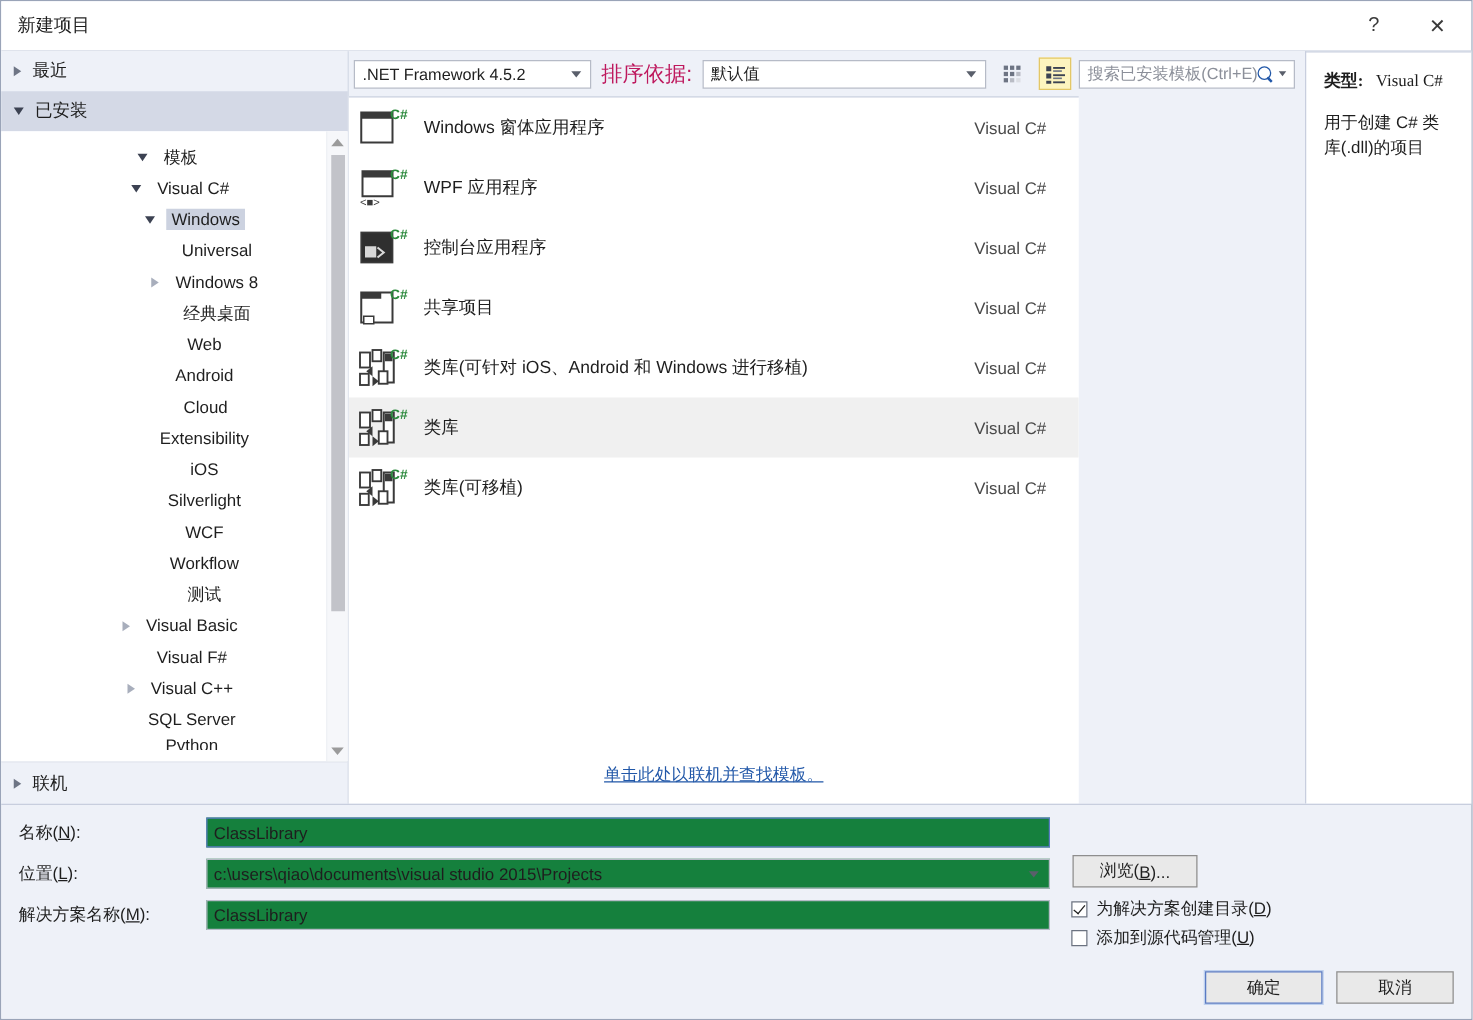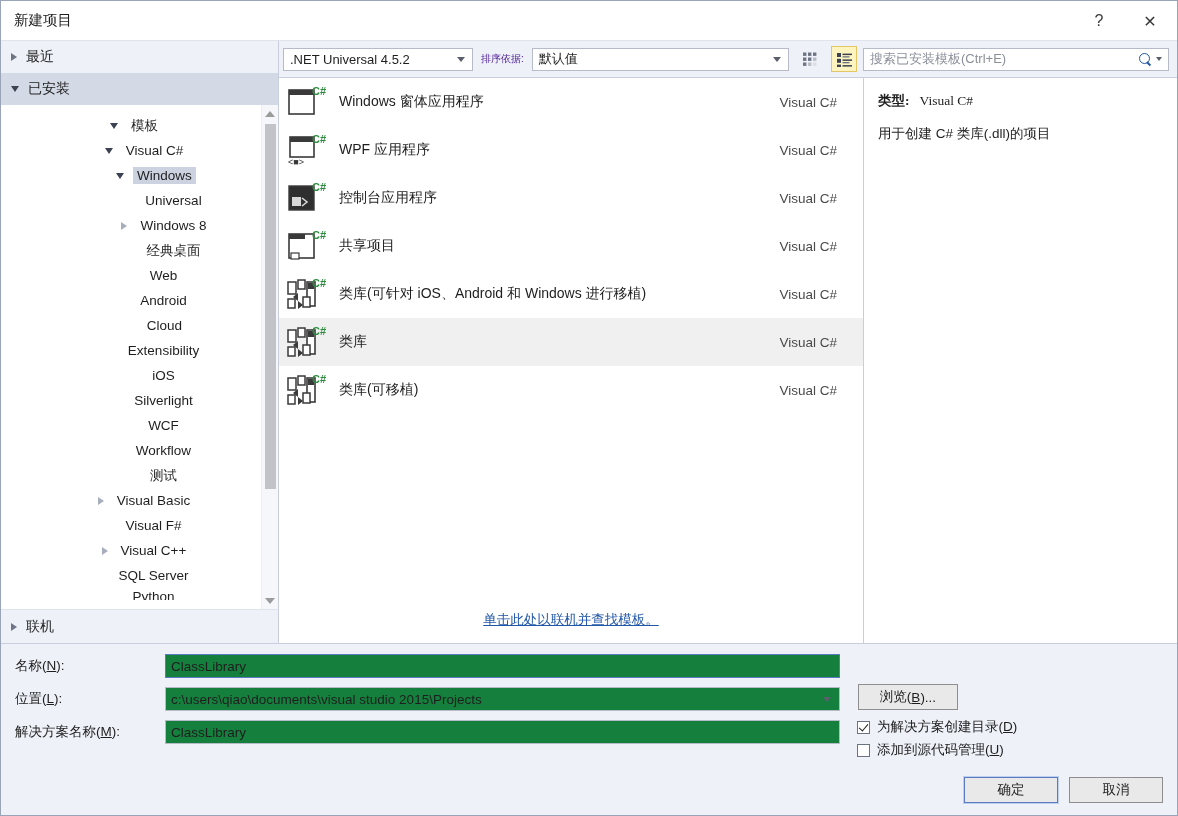--- a/index.html
+++ b/index.html
@@ -180,21 +180,21 @@
   .combo .caret {
     position: absolute; right: 7px; top: 50%;
     margin-top: -2px;
     width: 0; height: 0;
     border-left: 4px solid transparent;
     border-right: 4px solid transparent;
     border-top: 5px solid #5a5f6b;
   }
   .combo-framework { width: 190px; }
   .combo-sort { width: 205px; flex: 1; max-width: 100%; }
-  .sort-label { font-size: 10px; color: #4c1d95; white-space: nowrap; }
+  .sort-label { font-size: 17px; color: #be185d; white-space: nowrap; }
   .view-btn {
     width: 26px; height: 26px;
     display: flex; align-items: center; justify-content: center;
     border: 1px solid transparent;
     background: transparent;
   }
   .view-btn.active {
     background: #fdf4bf;
     border: 1px solid #e3c767;
   }
@@ -243,21 +243,21 @@
   .online-link {
     font-size: 13.5px;
     color: #2157a8;
     text-decoration: underline;
     cursor: pointer;
   }
 
   
   .right-panel {
     width: 314px; min-width: 314px;
-    display: flex; flex-direction: column;
+    display: flex; flex-direction: row;
     background: #eef1f8;
   }
   .search-row {
     height: 36px; min-height: 36px;
     display: flex; align-items: center;
     padding: 0 8px 0 0;
   }
   .search-box {
     flex: 1;
     height: 23px;
@@ -539,21 +539,21 @@
 
       <div class="group-header online">
         <span class="tri collapsed"></span>
         <span>联机</span>
       </div>
     </div>
 
     <div class="center-panel">
       <div class="toolbar">
         <div class="combo combo-framework">
-          <span>.NET Universal 4.5.2</span>
+          <span>.NET Framework 4.5.2</span>
           <span class="caret"></span>
         </div>
         <span class="sort-label">排序依据:</span>
         <div class="combo combo-sort">
           <span>默认值</span>
           <span class="caret"></span>
         </div>
         <div class="view-btn">
           <svg width="17" height="17" viewBox="0 0 17 17">
             <rect x="1" y="1.5" width="3.4" height="3.4" fill="#6d7483"></rect>

